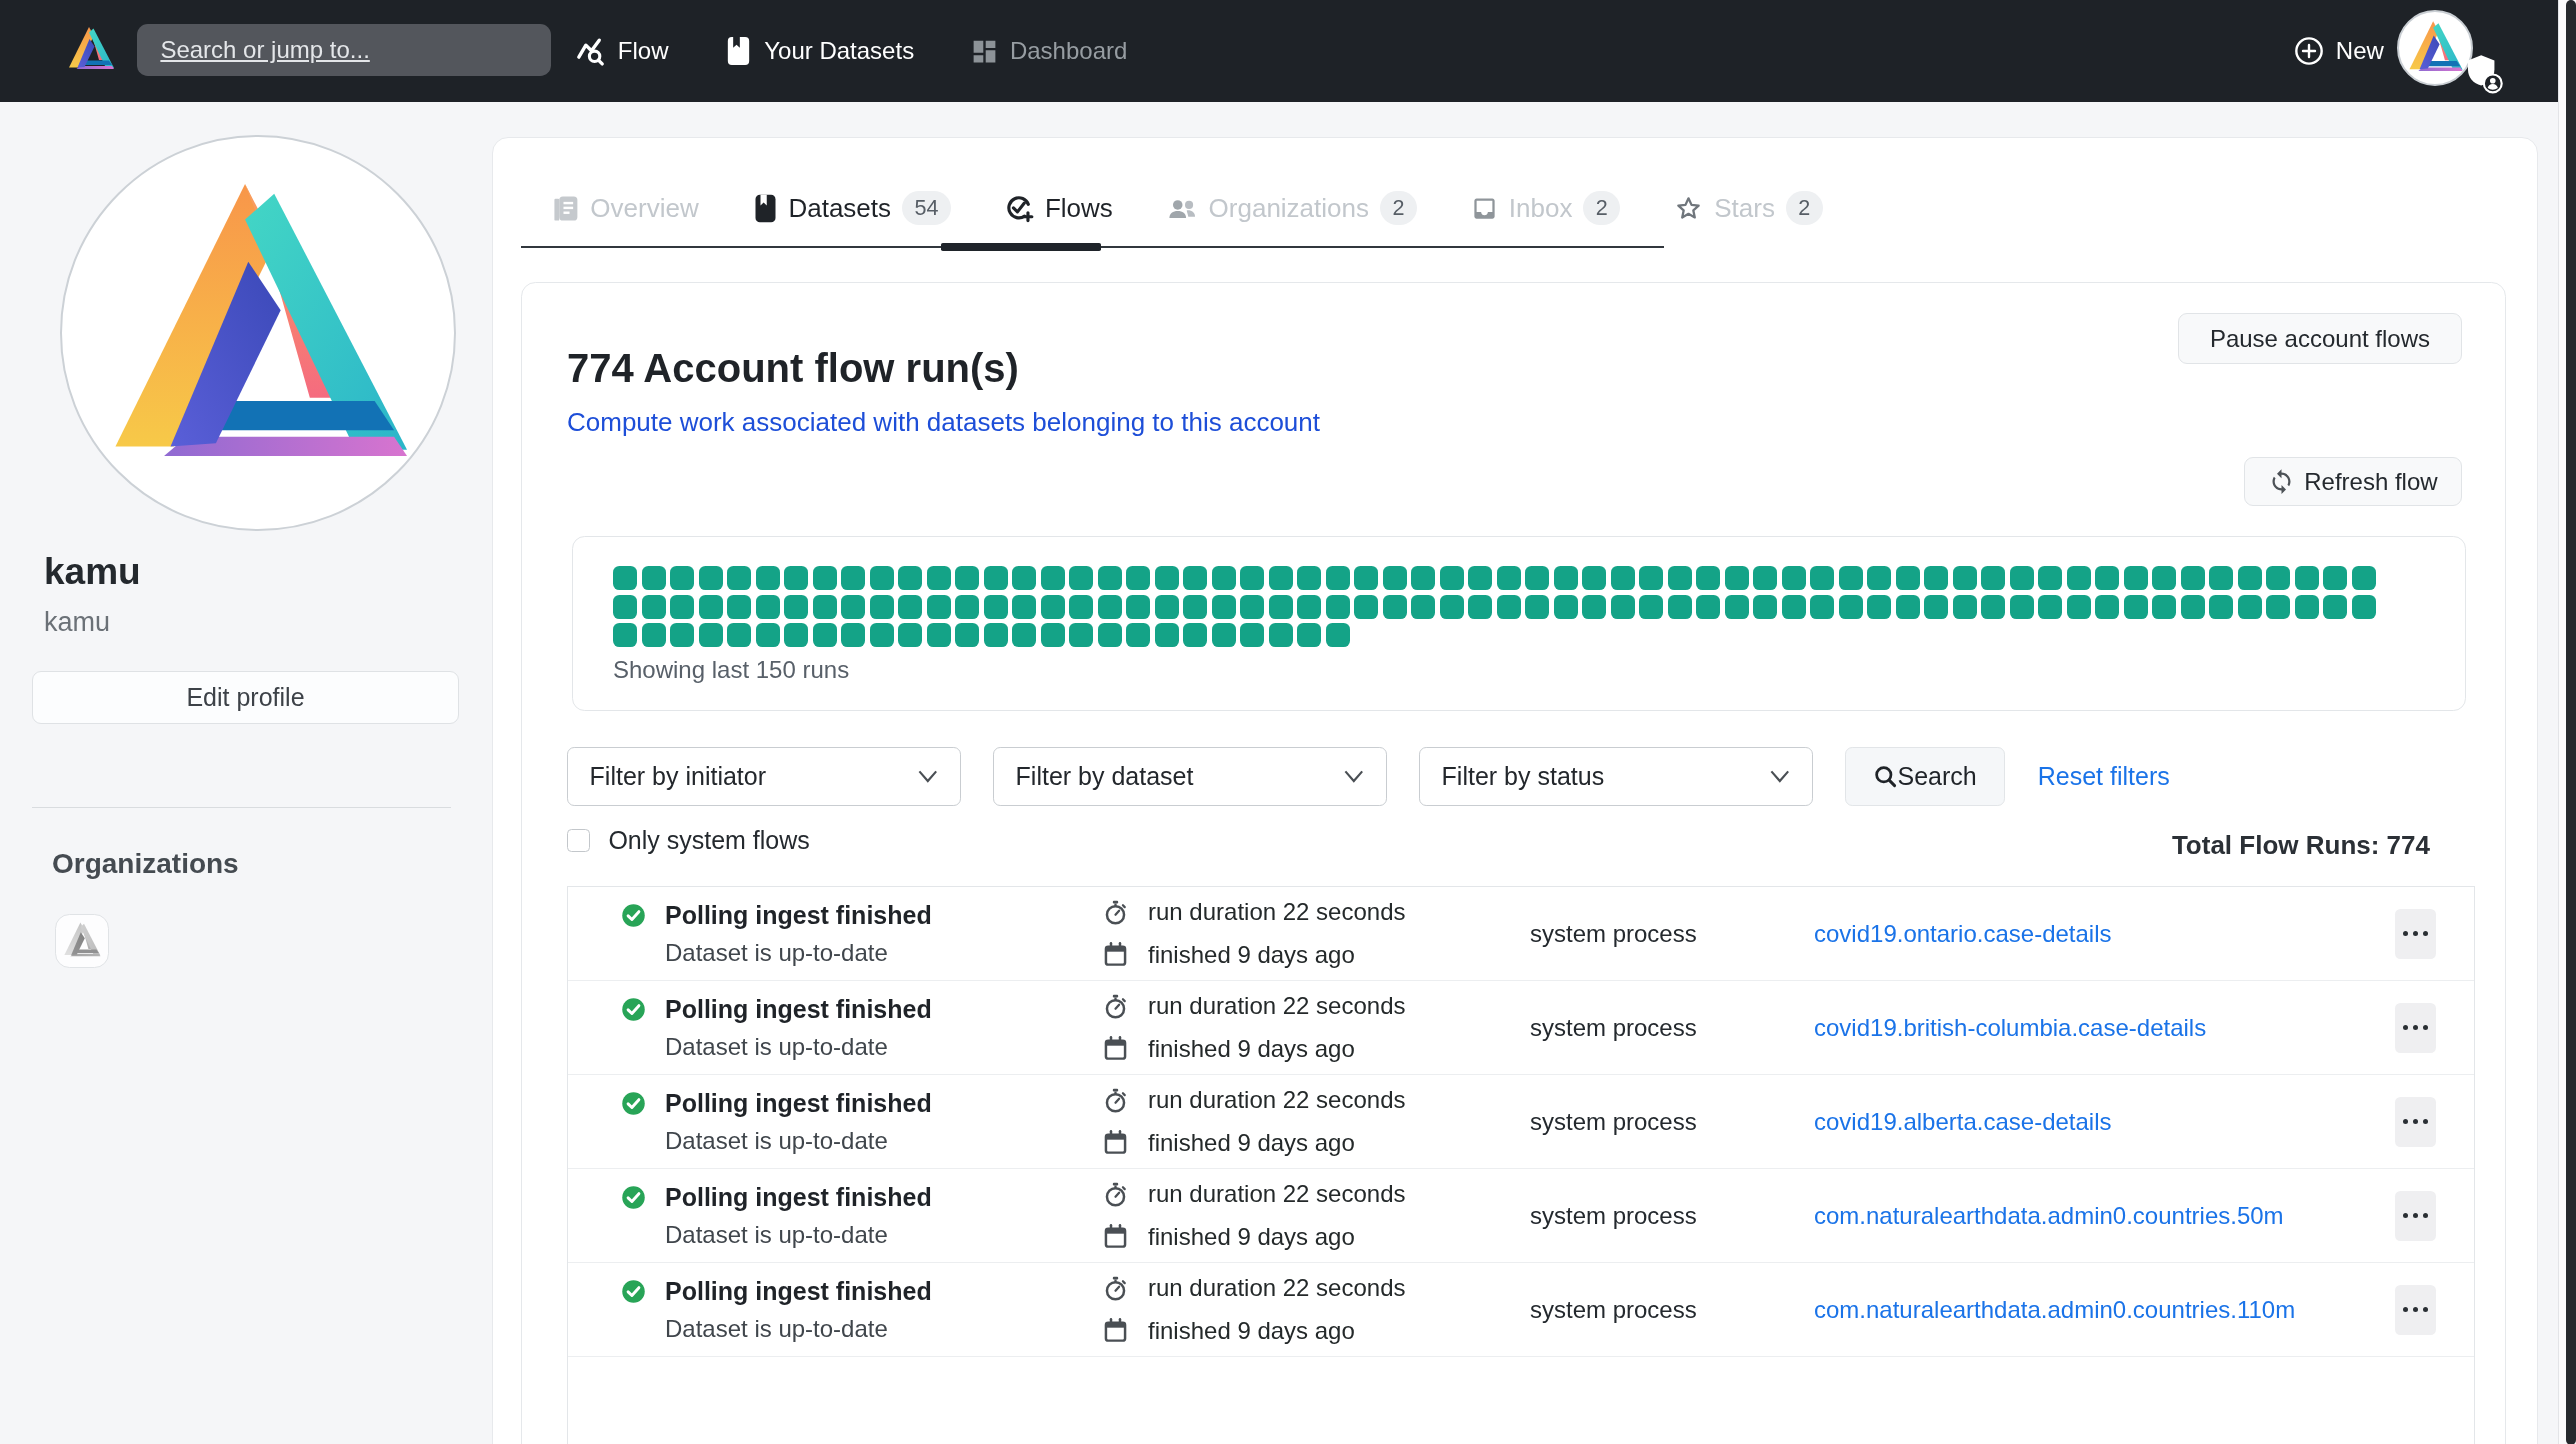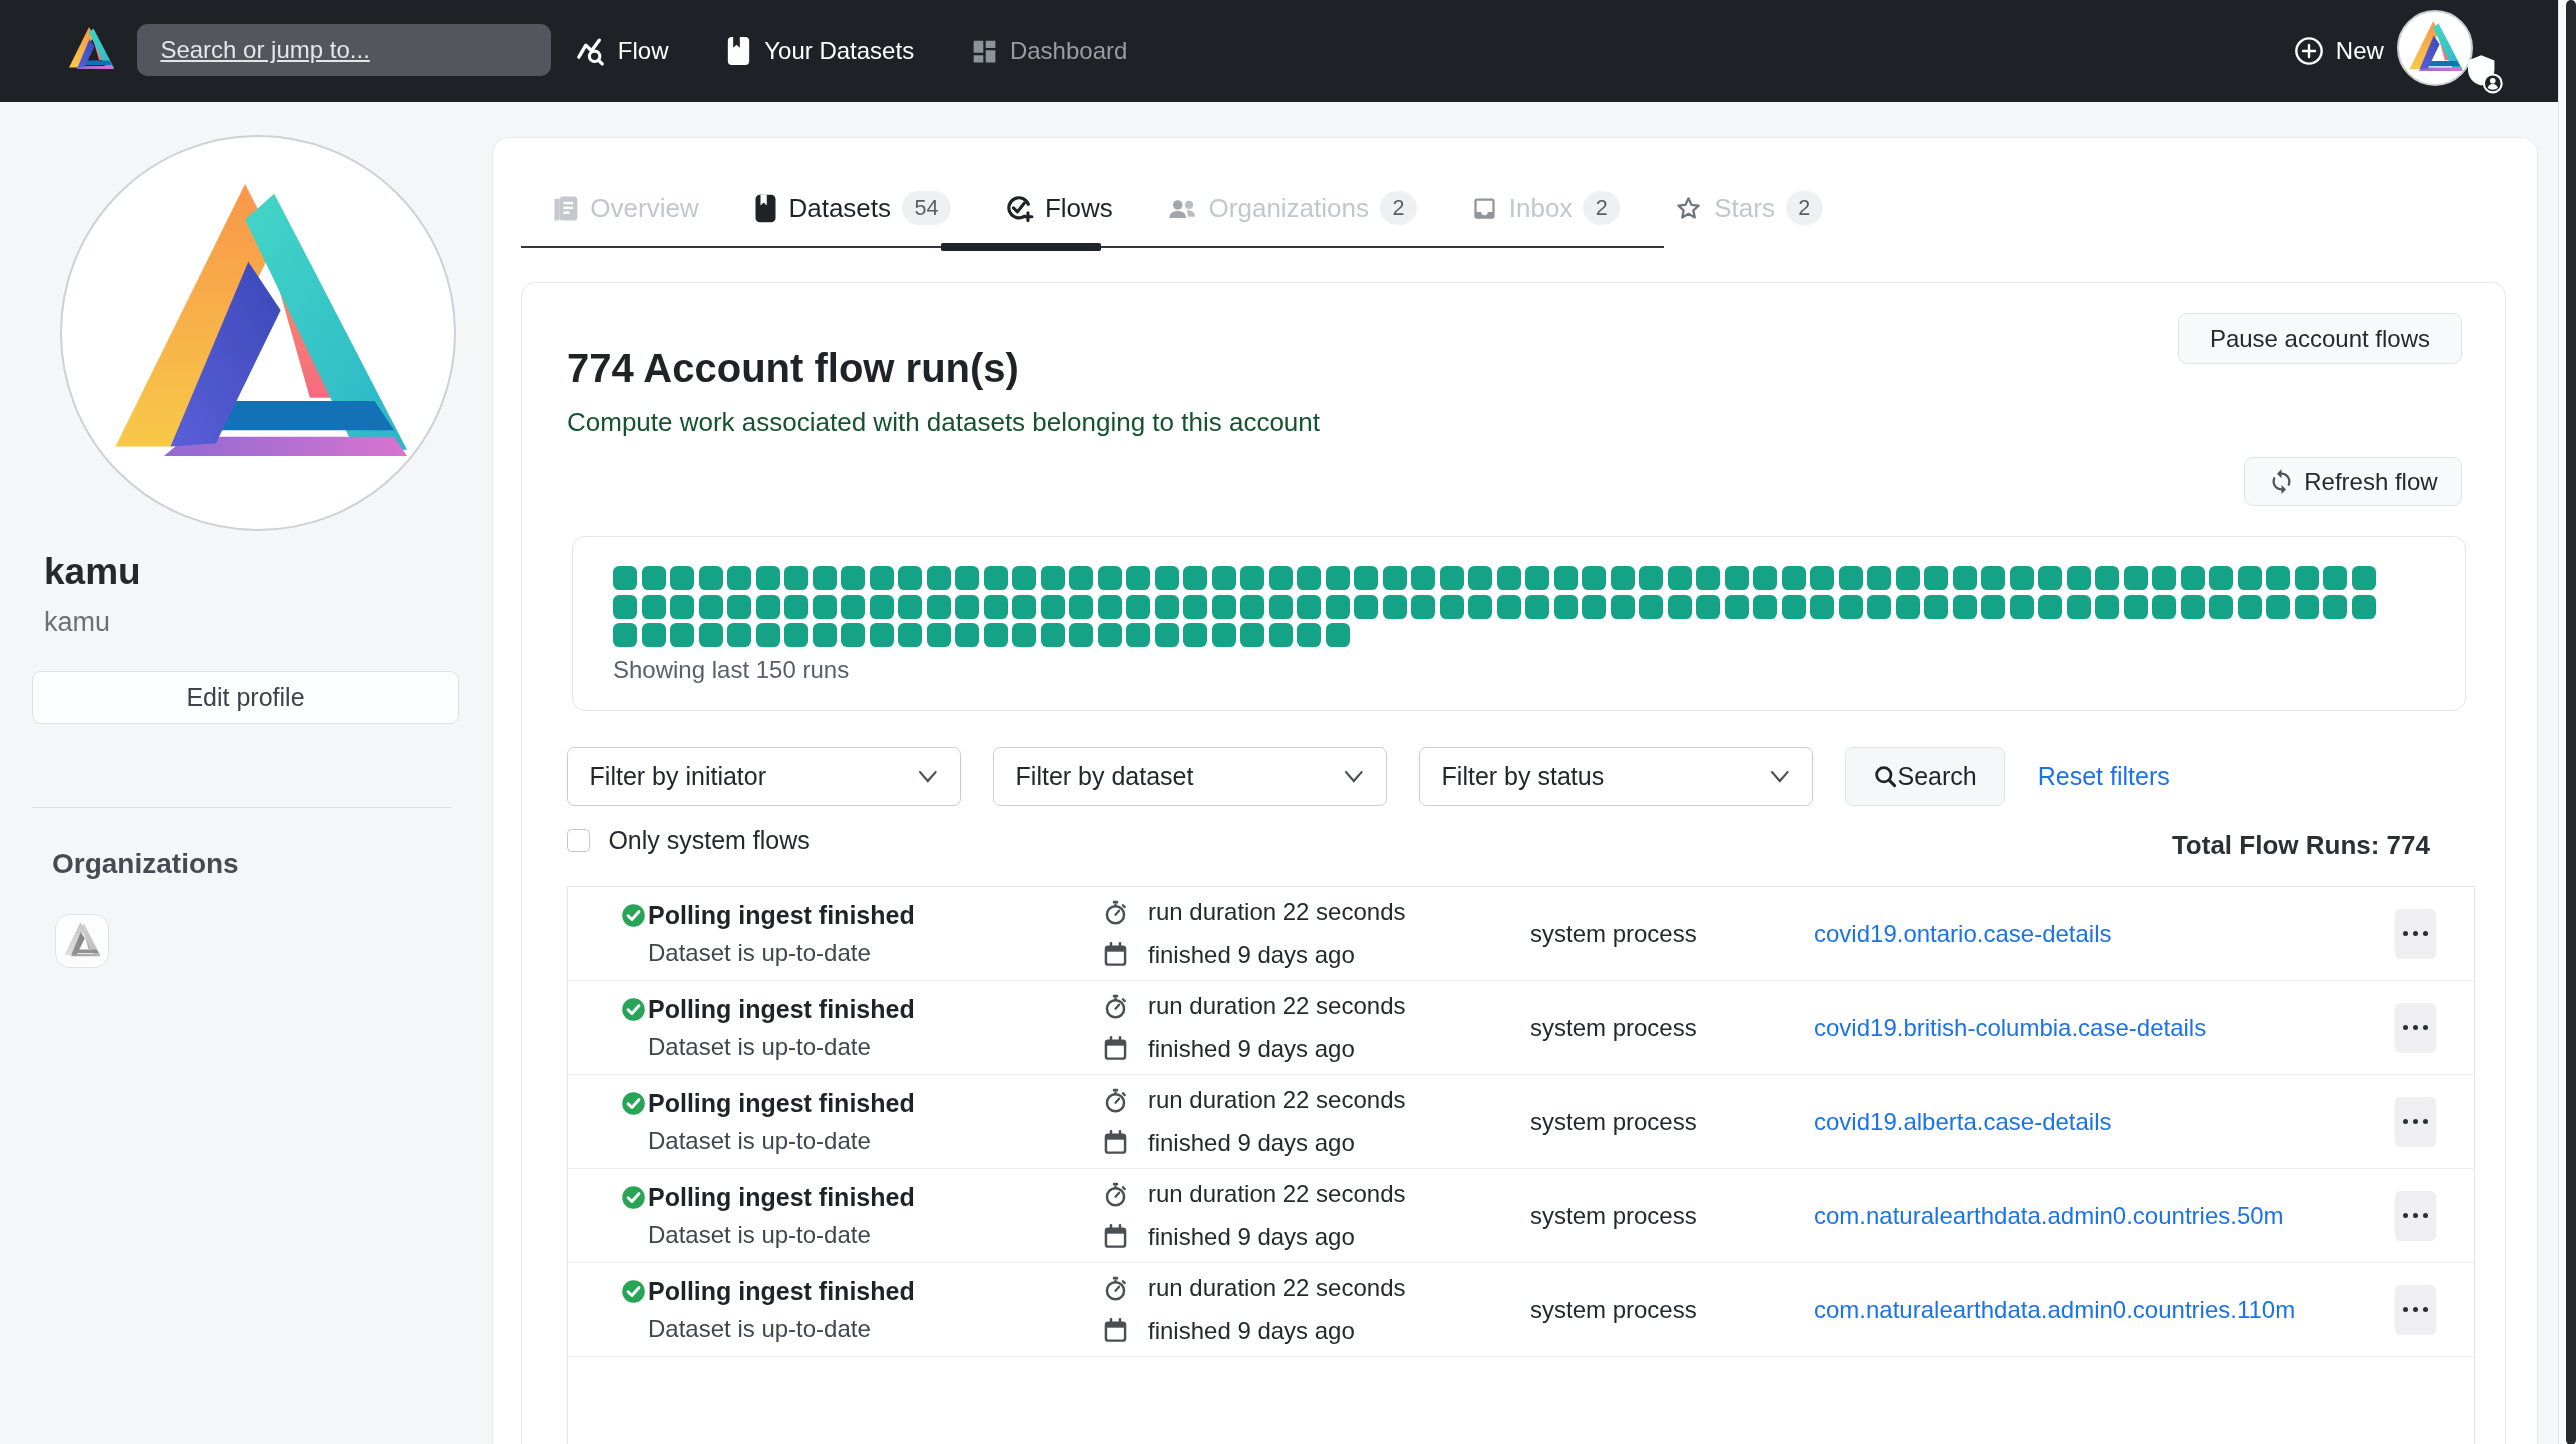--- a/index.html
+++ b/index.html
@@ -41,21 +41,21 @@
   .tabs-strip { position:absolute; left:28px; top:32px; width:1143px; height:78px; border-bottom:2.7px solid #31373d; display:flex; align-items:center; gap:54px; padding-left:31.5px; }
   .tab { display:flex; align-items:center; gap:10.8px; font-size:26px; cursor:pointer; white-space:nowrap; }
   .tab .tab-label { color:#c2c7cc; }
   .tab.dark .tab-label { color:#1f2328; }
   .tab-badge { background:#eef0f2; color:#575e66; font-size:21.6px; border-radius:899px; padding:6.3px 12.6px; line-height:1; }
   .active-underline { position:absolute; left:420px; bottom:-4.5px; width:160px; height:7.2px; background:#1f242a; border-radius:1.8px; }
 
   
   .section-card { position:absolute; left:520px; top:281px; width:1985px; height:1206px; background:#fff; border:1.8px solid #e5e8eb; border-radius:14.4px; }
   .flows-title { position:absolute; left:45px; top:63px; font-size:40px; font-weight:bold; color:#1f2328; }
-  .flows-subtitle { position:absolute; left:45px; top:124px; font-size:26px; color:#14532d; }
+  .flows-subtitle { position:absolute; left:45px; top:124px; font-size:26px; color:#1d4ed8; }
   .pause-btn { position:absolute; right:43px; top:30px; height:51px; padding:0 31px; background:#f8f9fa; border:1.8px solid #e1e4e7; border-radius:9px; display:flex; align-items:center; font-size:24px; color:#24292e; cursor:pointer; }
   .refresh-btn { position:absolute; right:43px; top:174px; height:49px; padding:0 23.4px; background:#f8f9fa; border:1.8px solid #e1e4e7; border-radius:9px; display:flex; align-items:center; gap:9px; font-size:24px; color:#24292e; cursor:pointer; }
 
   
   .grid-card { position:absolute; left:50px; top:253px; width:1894px; height:175px; border:1.8px solid #e3e6e9; border-radius:12.6px; background:#fff; }
   .run-grid { position:absolute; left:40px; top:29px; width:1786px; display:flex; flex-direction:column; gap:4.5px; }
   .tile-row { display:flex; gap:4.5px; }
   .tile { width:24px; height:24px; border-radius:6.3px; }
   .grid-caption { position:absolute; left:40px; top:119px; font-size:24px; color:#586069; }
 
@@ -72,21 +72,21 @@
   .total-runs { position:absolute; right:75px; top:547px; font-size:26px; font-weight:bold; color:#2b3036; }
 
   
   .table-card { position:absolute; left:45px; top:603px; width:1908px; height:630px; border:1.8px solid #e3e6e9; background:#fff; }
   .t-grid { display:grid; grid-template-columns:509px 428px 284px 1fr 108px; padding-left:25px; align-items:center; }
   .t-header { height:81px; border-bottom:1.8px solid #e2e5e8; }
   .t-header .th { font-size:25px; font-weight:bold; color:#24292e; }
   .th-duration { padding-left:18px; }
   .th-dataset { padding-left:7.2px; }
   .t-row { height:94px; border-bottom:1.8px solid #eceef0; }
-  .cell-status { display:flex; align-items:flex-start; gap:1px; padding-left:27px; padding-top:0; }
+  .cell-status { display:flex; align-items:flex-start; gap:18px; padding-left:27px; padding-top:0; }
   .status-texts .status-title { font-size:25px; font-weight:bold; color:#1f2328; line-height:31px; }
   .status-texts .status-sub { font-size:24px; color:#40464c; margin-top:7.2px; }
   .cell-duration { display:flex; flex-direction:column; gap:14.4px; }
   .dur-line { display:flex; align-items:center; gap:19px; font-size:24px; color:#24292a; }
   .cell-initiated { font-size:24px; color:#24292e; }
   .cell-dataset { font-size:24px; padding-left:0; }
   .cell-dataset a { color:#1a73e8; text-decoration:none; cursor:pointer; }
   .cell-menu { display:flex; justify-content:flex-end; padding-right:38px; }
   .kebab-btn { width:41px; height:50px; background:#efeff1; border-radius:5.4px; display:flex; align-items:center; justify-content:center; gap:4.5px; cursor:pointer; }
   .kebab-btn i { width:5.4px; height:5.4px; border-radius:50%; background:#2a2f34; display:block; }

